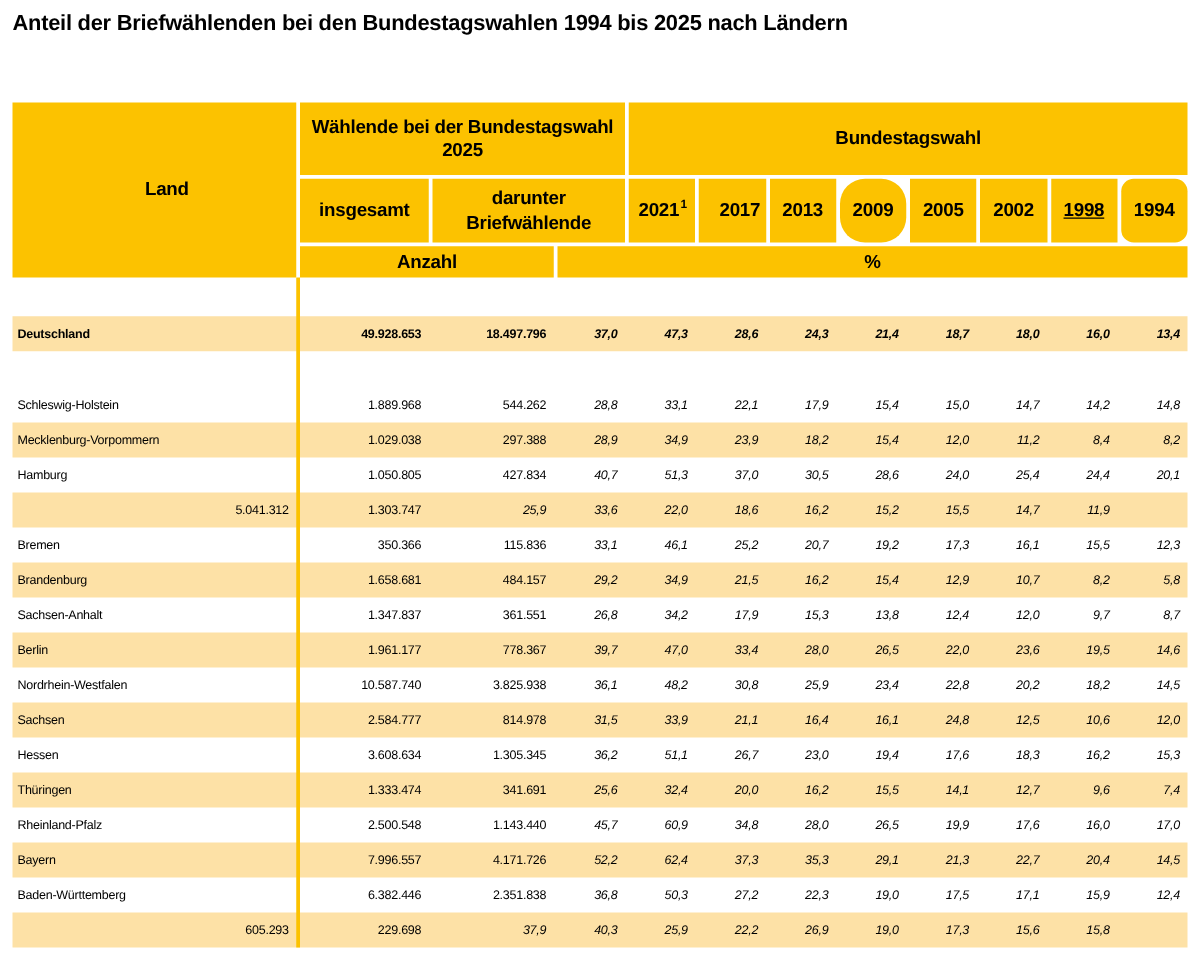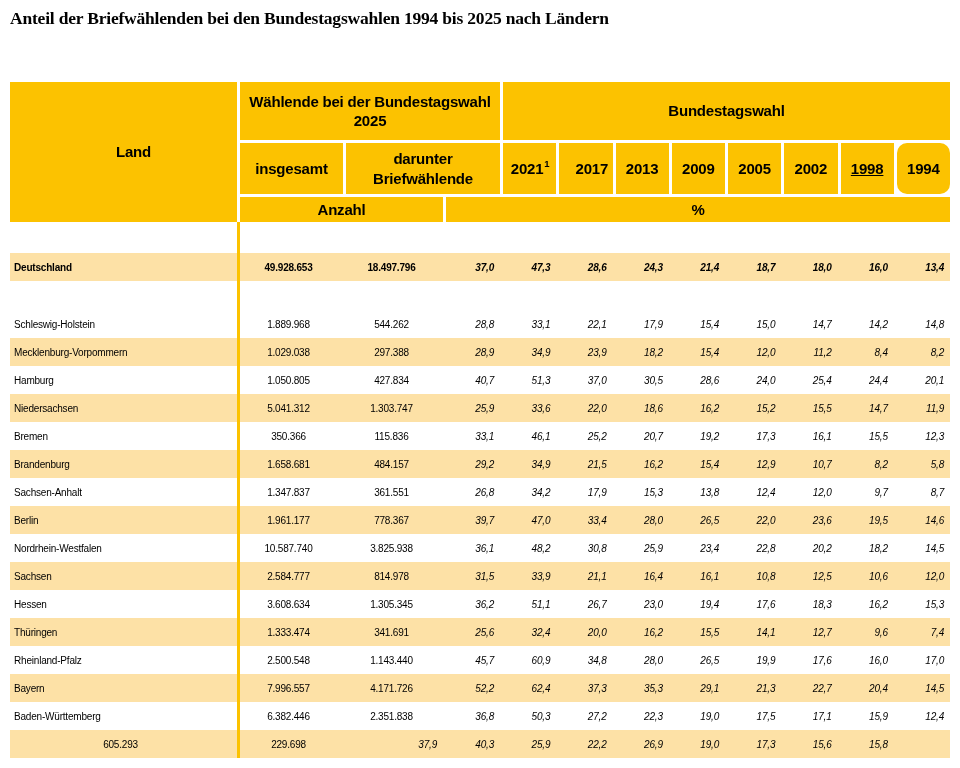--- a/index.html
+++ b/index.html
@@ -7,21 +7,21 @@
     --peach:#fde1a6;
     --txt:#000000;
   }
   html,body{margin:0;padding:0;background:#ffffff;}
   .page{
     position:relative;width:960px;height:768px;background:#ffffff;
     font-family:"Liberation Sans",sans-serif;color:var(--txt);overflow:hidden;
   }
   .title{
     position:absolute;left:10px;top:8px;margin:0;
-    font-size:17.5px;font-weight:700;letter-spacing:-0.2px;white-space:nowrap;font-family:Liberation Serif, serif;
+    font-size:17.5px;font-weight:700;letter-spacing:-0.2px;white-space:nowrap;
   }
   .table{position:absolute;left:10px;top:82px;width:940px;}
   .thead{
     display:grid;
     grid-template-columns:227px 103px 97px 54px repeat(8,1fr);
     grid-template-rows:58px 51px 25px;
     gap:3px;background:#ffffff;
   }
   .hcell{
     background:var(--gold);
@@ -43,21 +43,21 @@
   .spacer1{height:31px;}
   .spacer2{height:29px;}
   .row{
     display:grid;
     grid-template-columns:227px 103px 97px 54px repeat(8,1fr);
     column-gap:3px;height:28px;align-items:center;
     font-size:10px;letter-spacing:-0.2px;
   }
   .row.shade{background:var(--peach);}
   .row .land{padding-left:4px;white-space:nowrap;overflow:hidden;}
-  .row .num{text-align:center;padding-right:6px;white-space:nowrap;}
+  .row .num{text-align:right;padding-right:6px;white-space:nowrap;}
   .row .pct{text-align:right;padding-right:6px;font-style:italic;white-space:nowrap;}
   .row.summary{font-weight:700;}
 </style>
 </head>
 <body>
 
 <div class="page">
   <h1 class="title">Anteil der Briefwählenden bei den Bundestagswahlen 1994 bis 2025 nach Ländern</h1>
 
   <div class="table">
@@ -73,21 +73,21 @@
     <div class="hcell" style="grid-area: 2 / 5;">
           <span>2021</span>
           <sup>1</sup>
         </div>
         <div class="hcell" style="grid-area: 2 / 6; padding-left: 12px;">
           <span>2017</span>
         </div>
         <div class="hcell" style="grid-area: 2 / 7;">
           <span>2013</span>
         </div>
-        <div class="hcell" style="grid-area: 2 / 8;">
+        <div class="hcell" style="grid-area: 2 / 8; border-radius: 20px;">
           <span>2009</span>
         </div>
         <div class="hcell" style="grid-area: 2 / 9;">
           <span>2005</span>
         </div>
         <div class="hcell" style="grid-area: 2 / 10;">
           <span>2002</span>
         </div>
         <div class="hcell" style="grid-area: 2 / 11; text-decoration: underline;">
           <span>1998</span>
@@ -152,21 +152,20 @@
           <div class="pct">51,3</div>
           <div class="pct">37,0</div>
           <div class="pct">30,5</div>
           <div class="pct">28,6</div>
           <div class="pct">24,0</div>
           <div class="pct">25,4</div>
           <div class="pct">24,4</div>
           <div class="pct">20,1</div>
         </div>
         <div class="row shade">
-          <div class="land">Niedersachsen</div>
           <div class="num">5.041.312</div>
           <div class="num">1.303.747</div>
           <div class="pct">25,9</div>
           <div class="pct">33,6</div>
           <div class="pct">22,0</div>
           <div class="pct">18,6</div>
           <div class="pct">16,2</div>
           <div class="pct">15,2</div>
           <div class="pct">15,5</div>
           <div class="pct">14,7</div>
@@ -244,21 +243,21 @@
         </div>
         <div class="row shade">
           <div class="land">Sachsen</div>
           <div class="num">2.584.777</div>
           <div class="num">814.978</div>
           <div class="pct">31,5</div>
           <div class="pct">33,9</div>
           <div class="pct">21,1</div>
           <div class="pct">16,4</div>
           <div class="pct">16,1</div>
-          <div class="pct">10,8</div>
+          <div class="pct">24,8</div>
           <div class="pct">12,5</div>
           <div class="pct">10,6</div>
           <div class="pct">12,0</div>
         </div>
         <div class="row ">
           <div class="land">Hessen</div>
           <div class="num">3.608.634</div>
           <div class="num">1.305.345</div>
           <div class="pct">36,2</div>
           <div class="pct">51,1</div>

